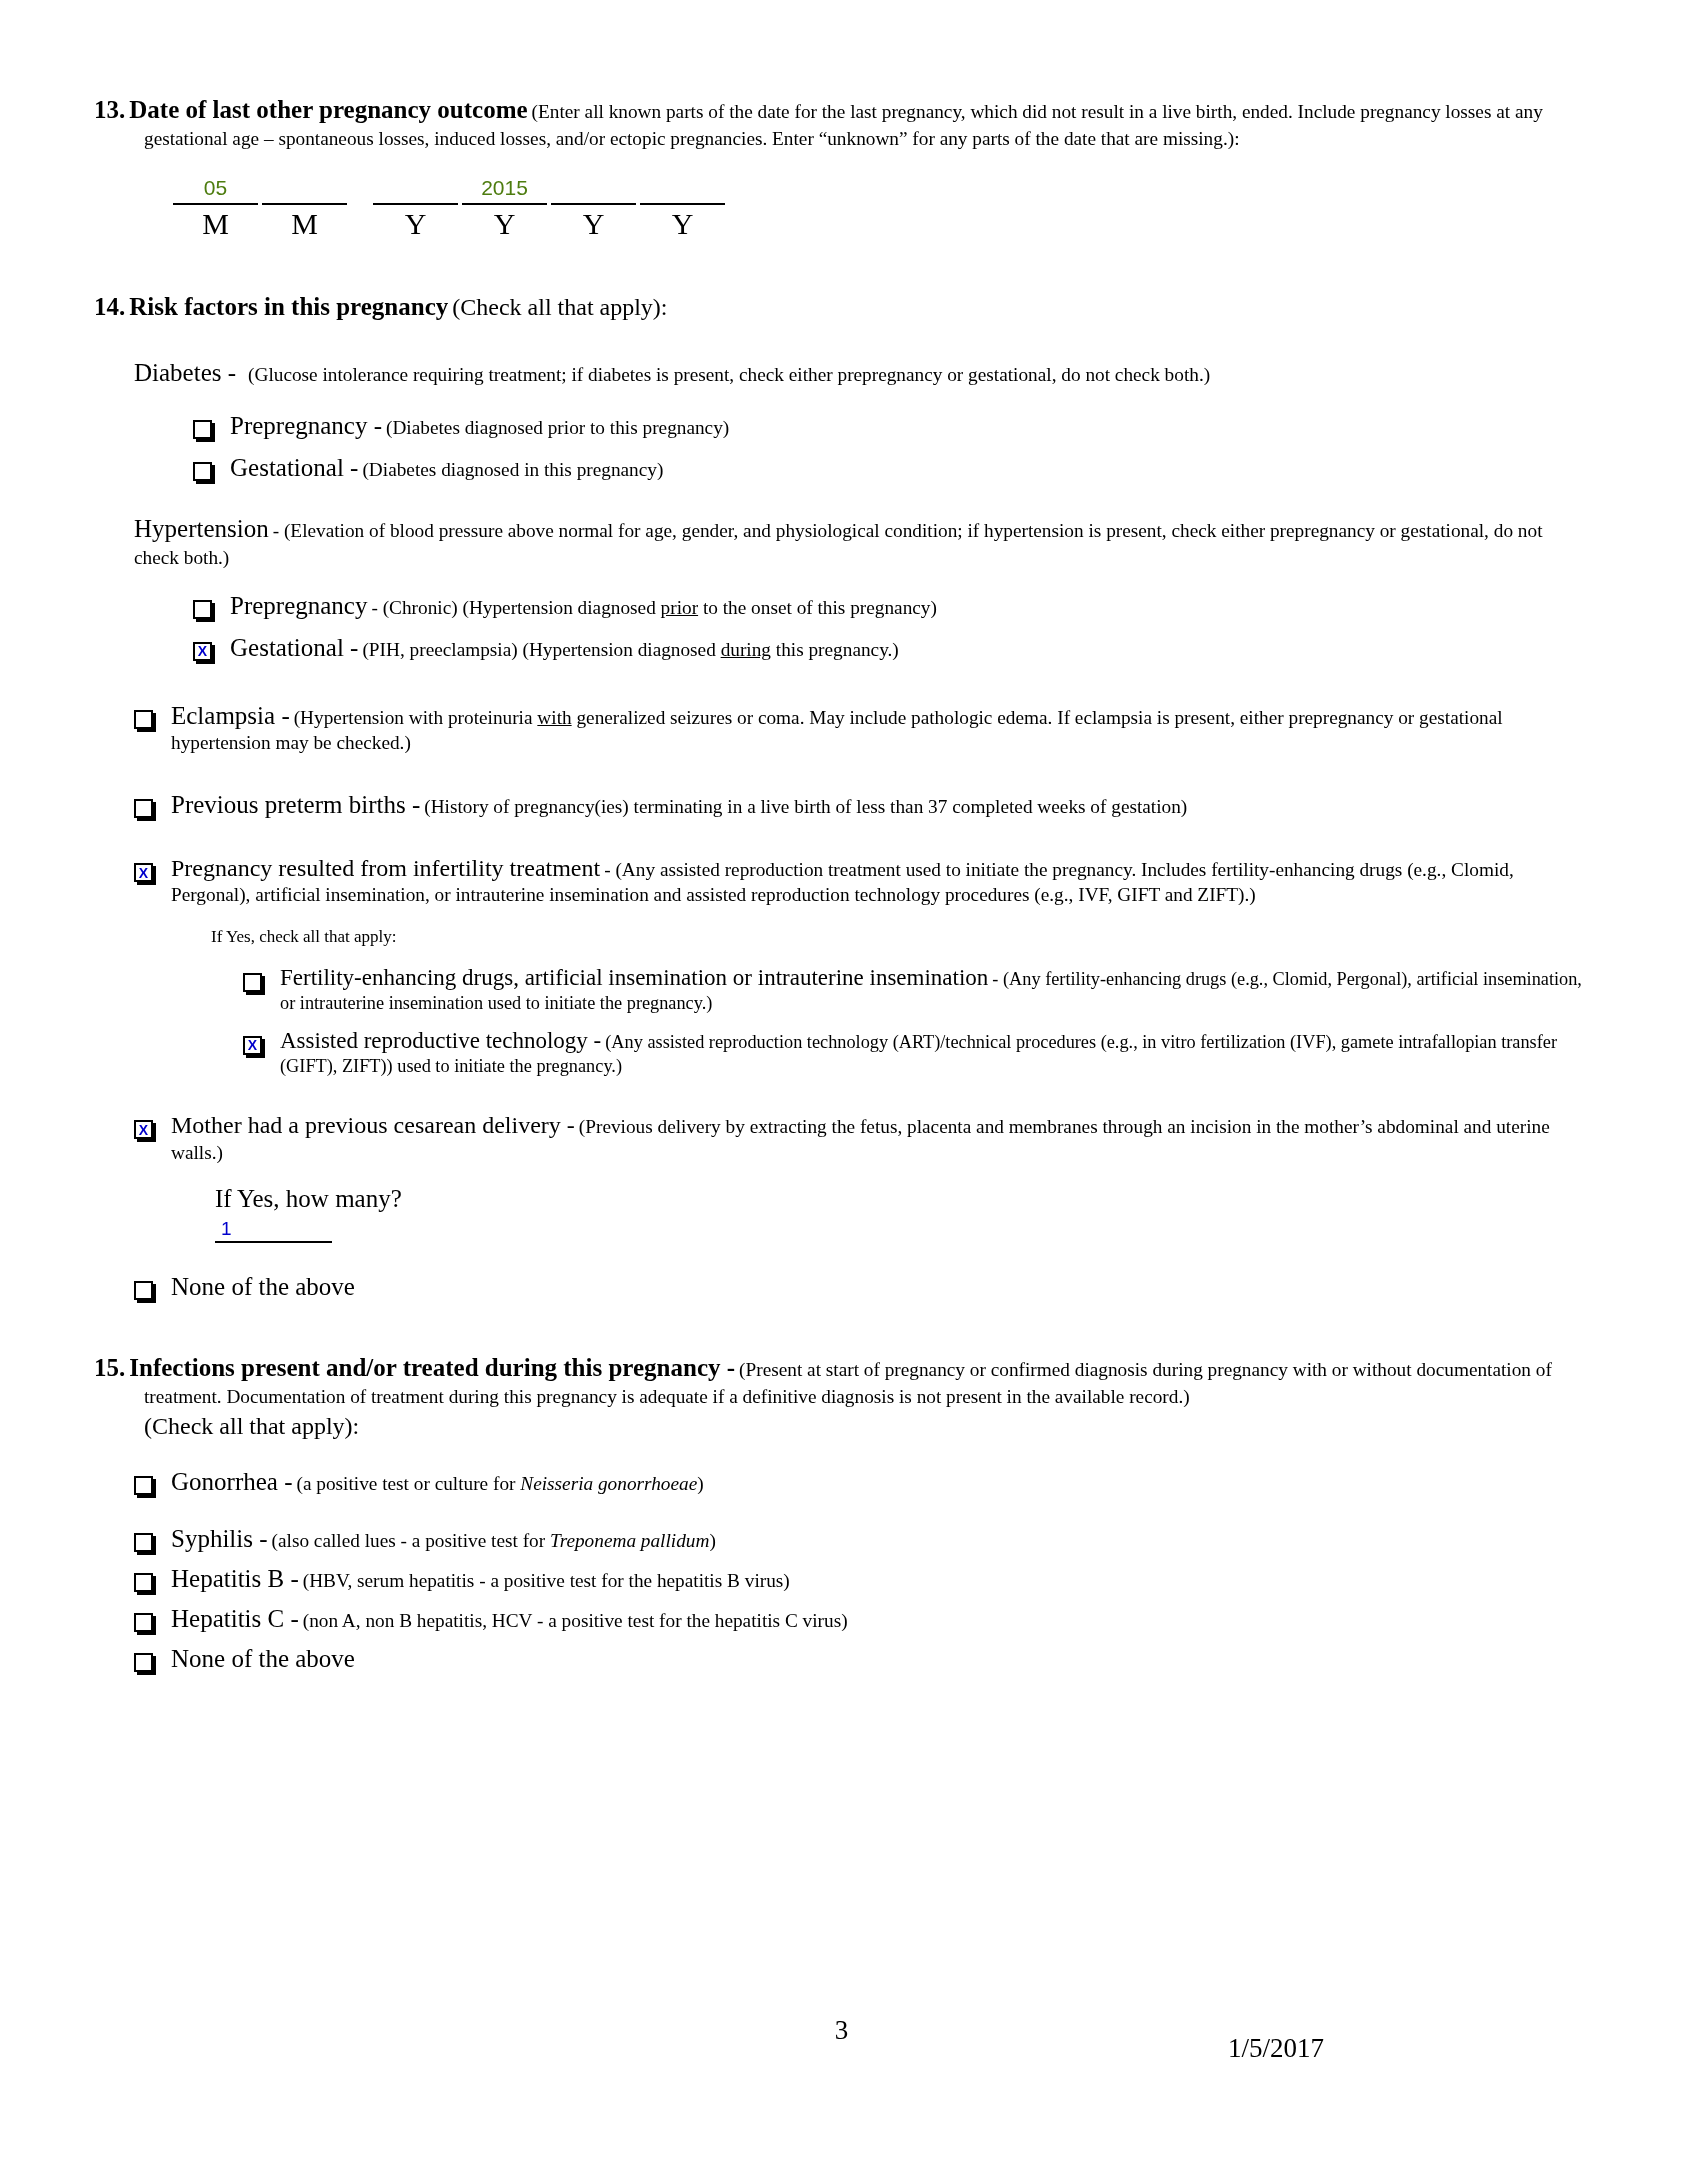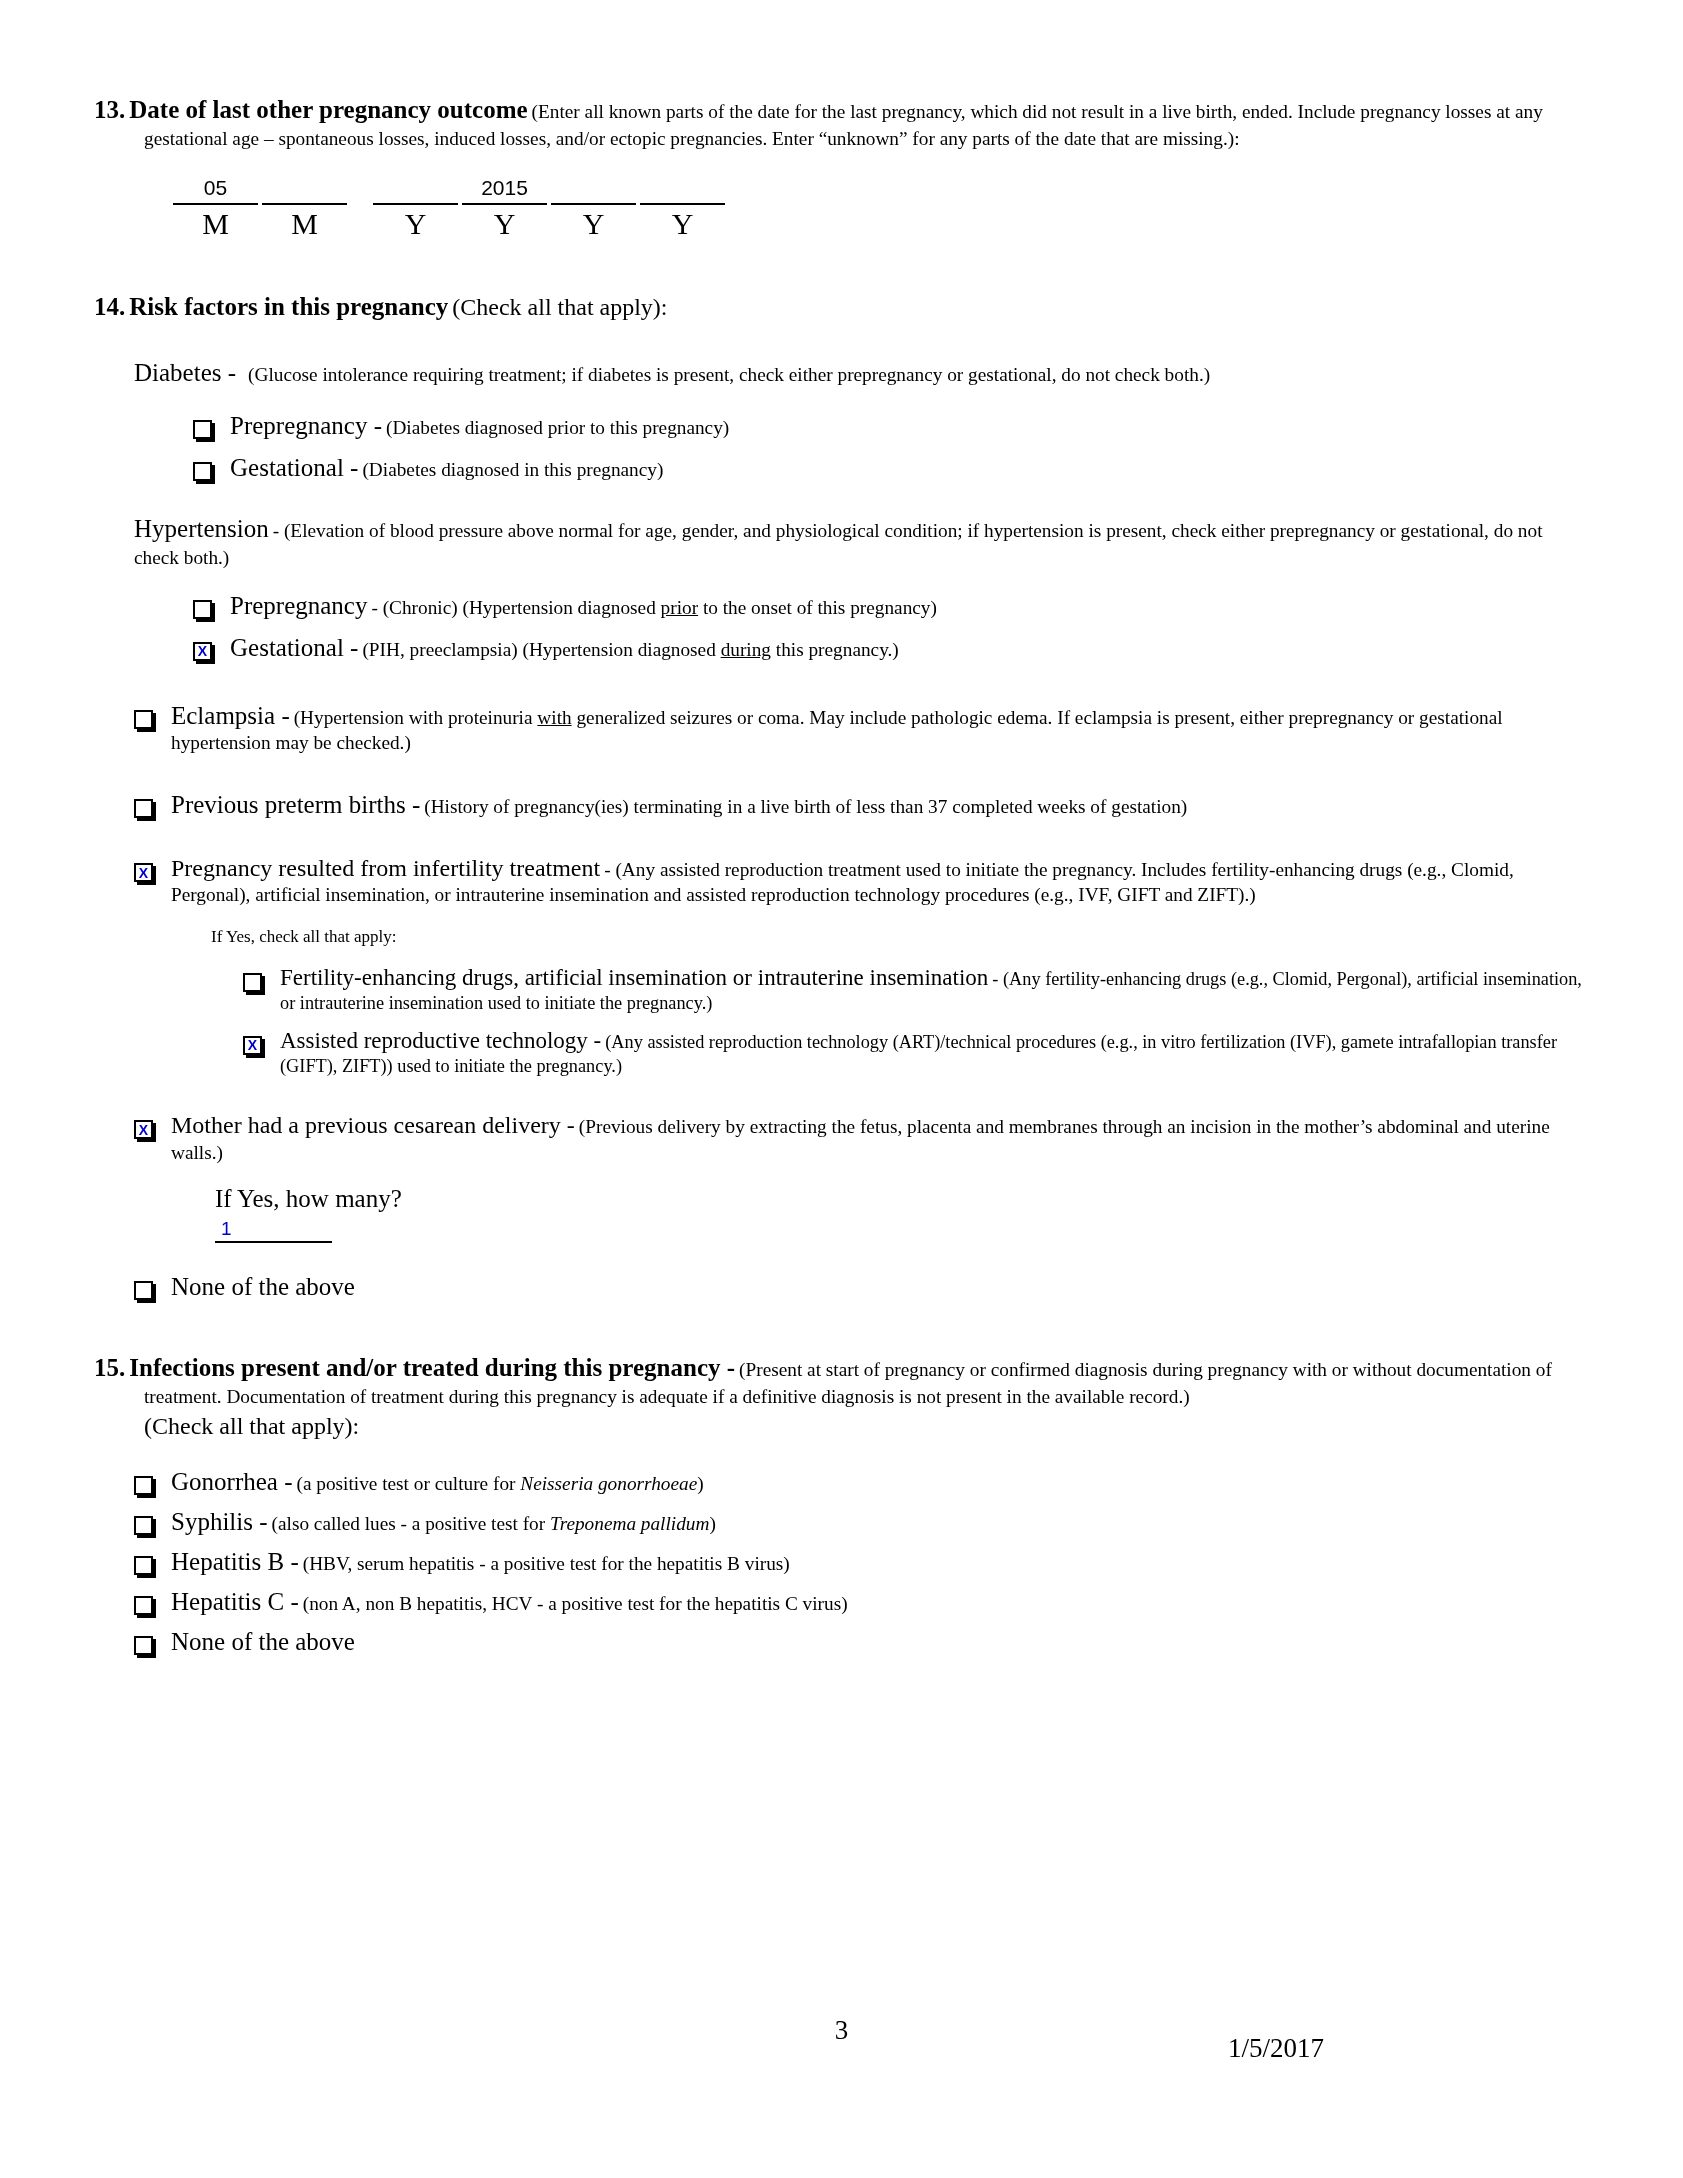--- a/index.html
+++ b/index.html
@@ -84,21 +84,21 @@
     align-items: flex-end;
   }
   .date-cell {
     display: flex;
     flex-direction: column;
     align-items: center;
     margin-right: 4px;
   }
   .date-cell.gap { margin-right: 26px; }
   .date-val {
-    color: #000000;
+    color: #4d7c0f;
     font-family: "Liberation Sans", "DejaVu Sans", sans-serif;
     font-size: 21px;
     height: 26px;
     line-height: 26px;
   }
   .date-line {
     width: 85px;
     border-bottom: 2px solid #000;
     height: 2px;
   }
@@ -375,21 +375,21 @@
       <div class="paren-lg" style="margin-left:50px; margin-top:4px;">(Check all that apply):</div>
 
       <div class="cbrow ind-4" style="margin-top:28px;">
         <span class="cb"></span>
         <span class="cbtext">
           <span class="lbl-lg">Gonorrhea -</span>
           <span class="desc">(a positive test or culture for </span><i class="desc">Neisseria gonorrhoeae</i><span class="desc">)</span>
         </span>
       </div>
 
-      <div class="cbrow ind-4" style="margin-top:12px;">
+      <div class="cbrow ind-4" style="margin-top:29px;">
         <span class="cb"></span>
         <span class="cbtext">
           <span class="lbl-lg">Syphilis -</span>
           <span class="desc">(also called lues - a positive test for </span><i class="desc">Treponema pallidum</i><span class="desc">)</span>
         </span>
       </div>
 
 
       <div class="cbrow ind-4" style="margin-top:12px;">
         <span class="cb"></span>

